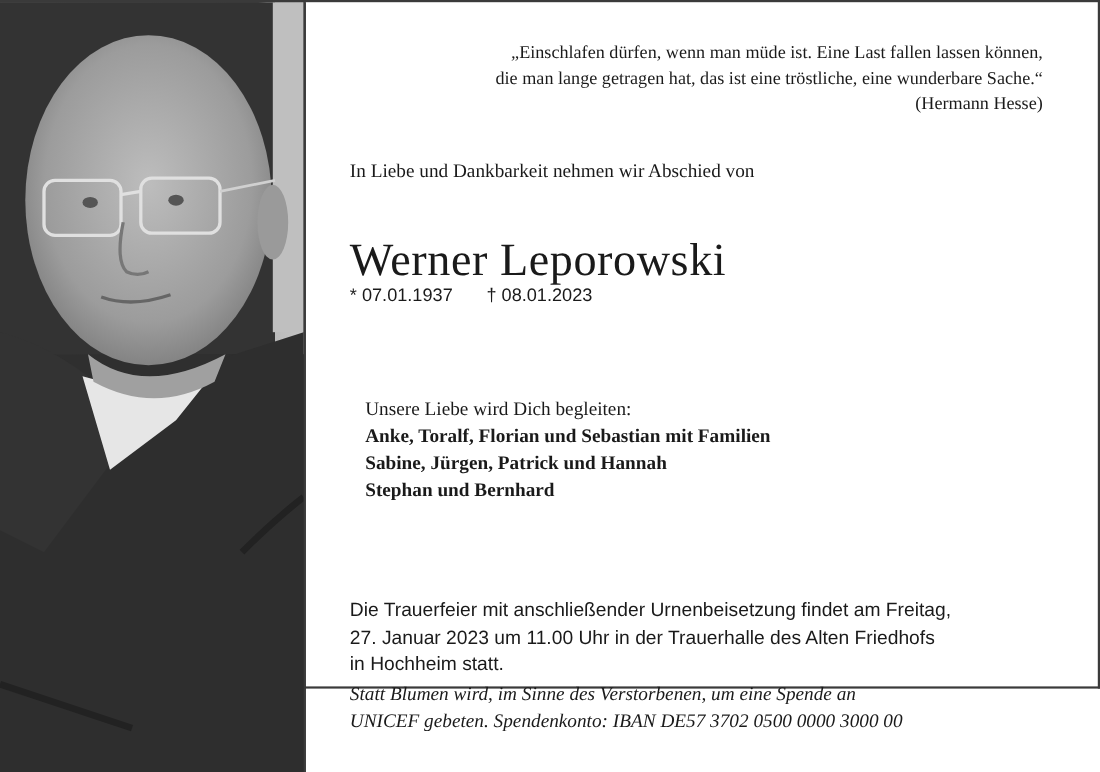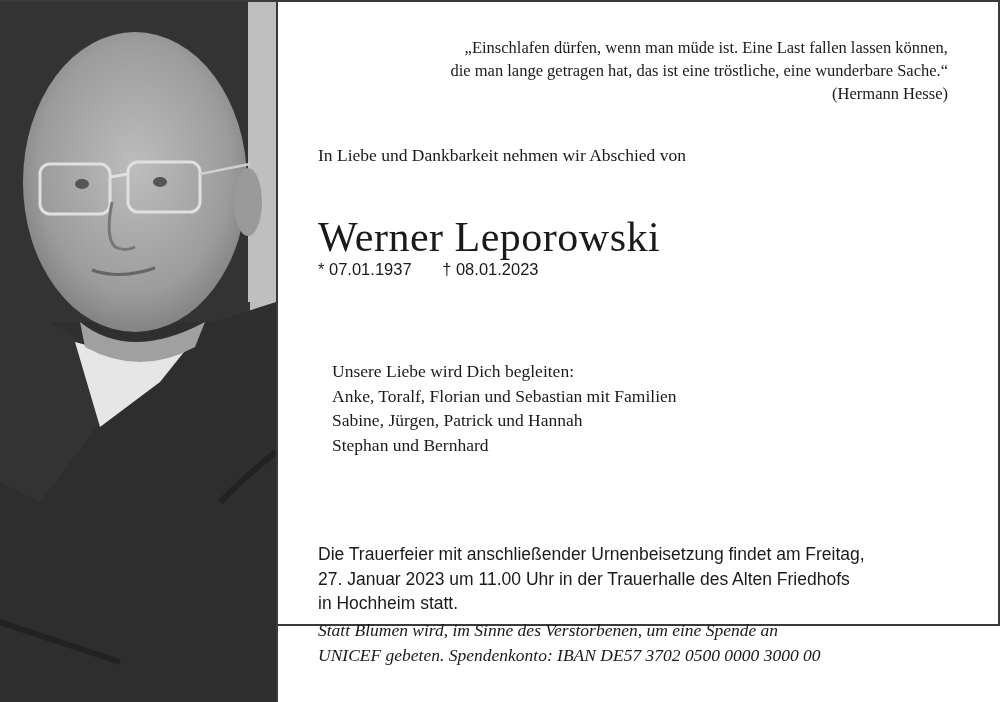--- a/index.html
+++ b/index.html
@@ -46,21 +46,21 @@
     .dates .date-birth { margin-right: 26px; }
     .motto {
       position: absolute; left: 40px; top: 308px;
       font-size: 17.5px; font-family: "Liberation Serif", serif; white-space: nowrap;
     }
     .family {
       position: absolute; left: 54px; top: 357px;
       font-size: 17.5px; line-height: 24.5px; font-family: "Liberation Serif", serif;
     }
     .family .intro-line { display: block; white-space: nowrap; }
-    .family .member { display: block; font-weight: normal; white-space: nowrap; }
+    .family .member { display: block; font-weight: bold; white-space: nowrap; }
     .service {
       position: absolute; left: 40px; top: 540px; width: 635px;
       font-size: 17.5px; line-height: 24.5px; font-family: Liberation Sans, sans-serif;
       text-align: justify;
     }
     .service .line, .donation .line { display: block; white-space: nowrap; }
     .donation {
       position: absolute; left: 40px; top: 616px; width: 640px;
       font-size: 17.5px; line-height: 24.5px; font-family: "Liberation Serif", serif; font-style: italic;
     }

